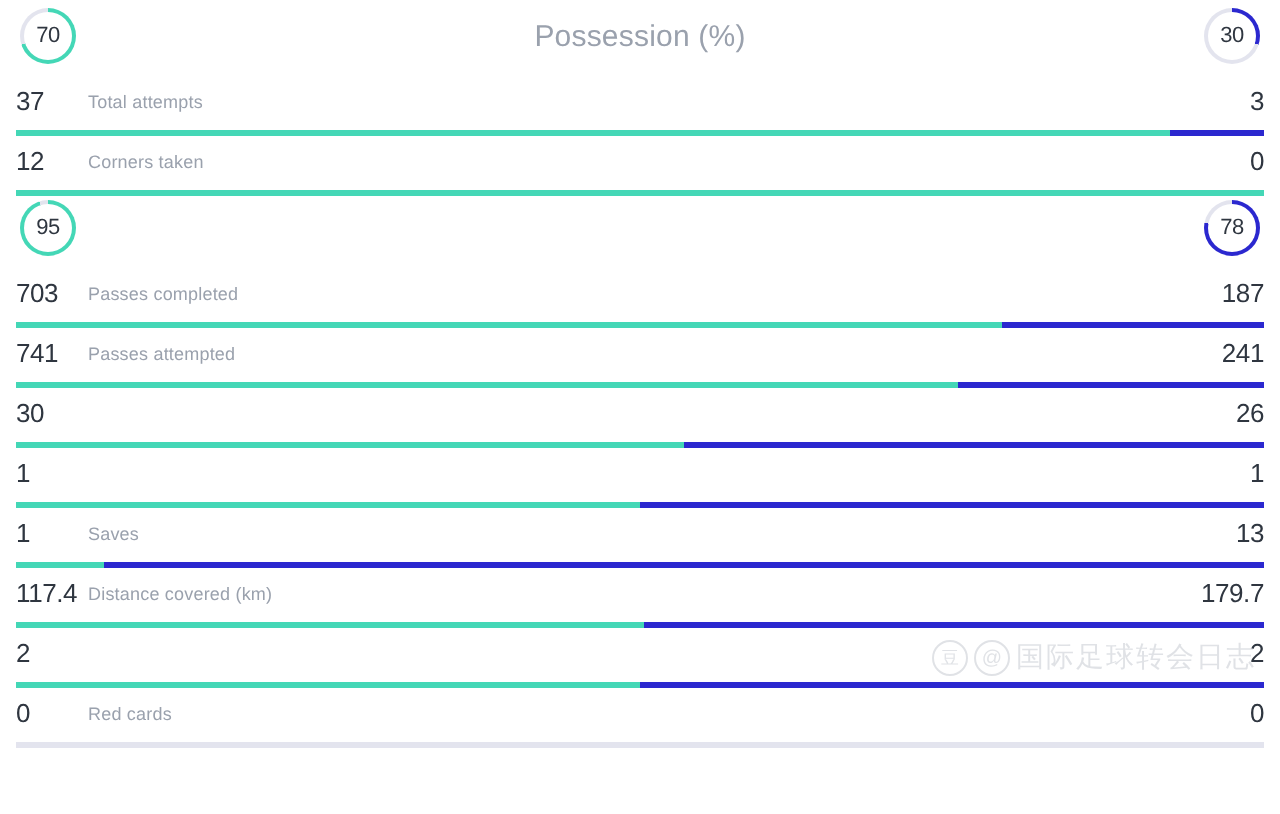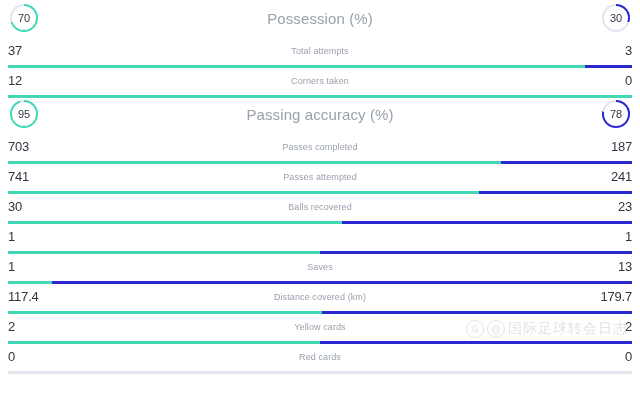--- a/index.html
+++ b/index.html
@@ -89,21 +89,20 @@
     color: #2f3640;
     letter-spacing: -0.2px;
     min-width: 36px;
     line-height: 1;
   }
   .stat-num.right { text-align: right; }
   .stat-name {
     font-size: 9px;
     color: #9aa1ad;
     letter-spacing: 0.1px;
-    text-align: center;
     flex: 1 1 auto;
     white-space: nowrap;
   }
   .bar-track {
     position: relative;
     height: 3px;
     width: calc(100% - 16px);
     margin: 0 8px;
     background: #e3e4ee;
     display: flex;
@@ -188,21 +187,20 @@
           <div class="bar-seg bar-home" style="width: 100%;"></div>
           <div class="bar-seg bar-away" style="width: 0%;"></div>
         </div>
       </div>
       <div class="circle-row">
         <div class="donut">
           <div class="ring" style="background: conic-gradient(rgb(68, 215, 182) 0deg, rgb(68, 215, 182) 342deg, rgb(227, 228, 238) 342deg, rgb(227, 228, 238) 360deg);"></div>
           <div class="hole"></div>
           <span class="val">95</span>
         </div>
-        <div class="circle-label">Passing accuracy (%)</div>
         <div class="donut">
           <div class="ring" style="background: conic-gradient(rgb(43, 40, 207) 0deg, rgb(43, 40, 207) 280.8deg, rgb(227, 228, 238) 280.8deg, rgb(227, 228, 238) 360deg);"></div>
           <div class="hole"></div>
           <span class="val">78</span>
         </div>
       </div>
       <div class="stat-row">
         <div class="stat-values">
           <span class="stat-num">703</span>
           <span class="stat-name">Passes completed</span>
@@ -220,22 +218,21 @@
           <span class="stat-num right">241</span>
         </div>
         <div class="bar-track">
           <div class="bar-seg bar-home" style="width: 75.5%;"></div>
           <div class="bar-seg bar-away" style="width: 24.5%;"></div>
         </div>
       </div>
       <div class="stat-row">
         <div class="stat-values">
           <span class="stat-num">30</span>
-          <span class="stat-name">Balls recovered</span>
-          <span class="stat-num right">23</span>
+          <span class="stat-num right">26</span>
         </div>
         <div class="bar-track">
           <div class="bar-seg bar-home" style="width: 53.6%;"></div>
           <div class="bar-seg bar-away" style="width: 46.4%;"></div>
         </div>
       </div>
       <div class="stat-row">
         <div class="stat-values">
           <span class="stat-num">1</span>
           <span class="stat-num right">1</span>
@@ -263,21 +260,20 @@
           <span class="stat-num right">179.7</span>
         </div>
         <div class="bar-track">
           <div class="bar-seg bar-home" style="width: 50.4%;"></div>
           <div class="bar-seg bar-away" style="width: 49.6%;"></div>
         </div>
       </div>
       <div class="stat-row">
         <div class="stat-values">
           <span class="stat-num">2</span>
-          <span class="stat-name">Yellow cards</span>
           <span class="stat-num right">2</span>
         </div>
         <div class="bar-track">
           <div class="bar-seg bar-home" style="width: 50%;"></div>
           <div class="bar-seg bar-away" style="width: 50%;"></div>
         </div>
       </div>
       <div class="stat-row">
         <div class="stat-values">
           <span class="stat-num">0</span>

